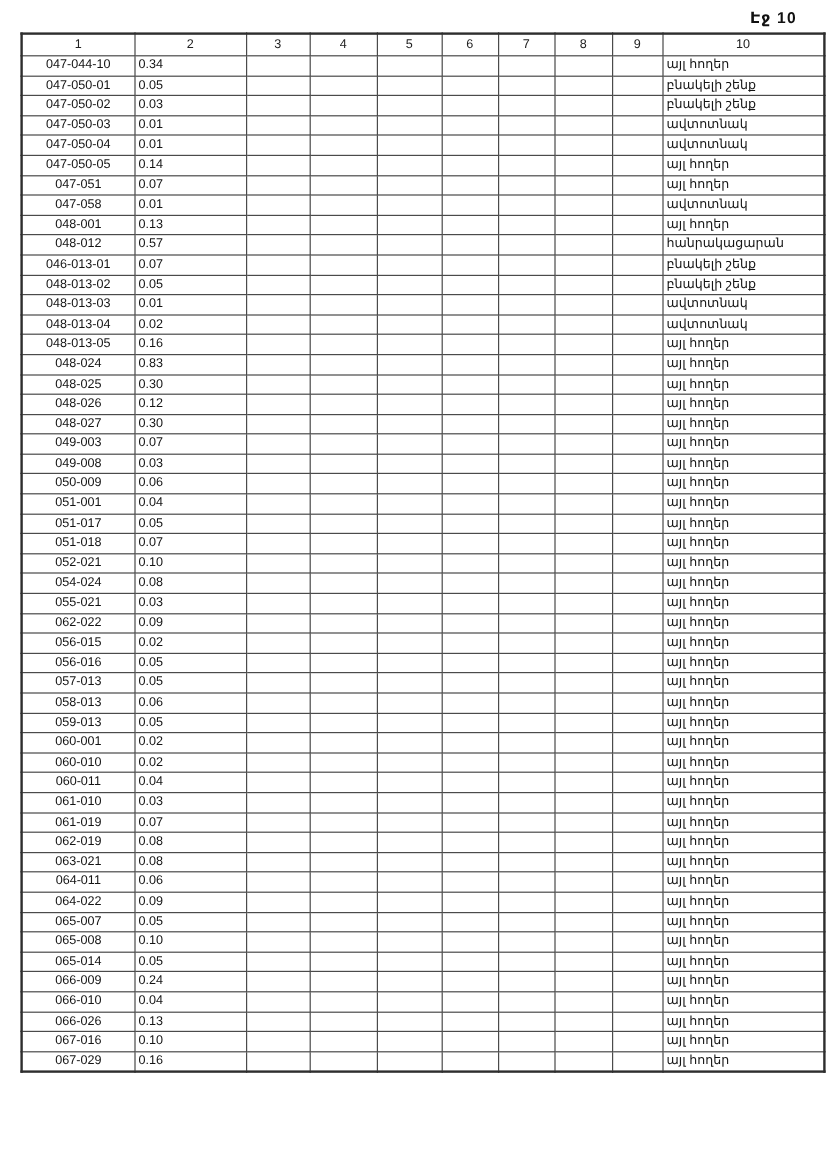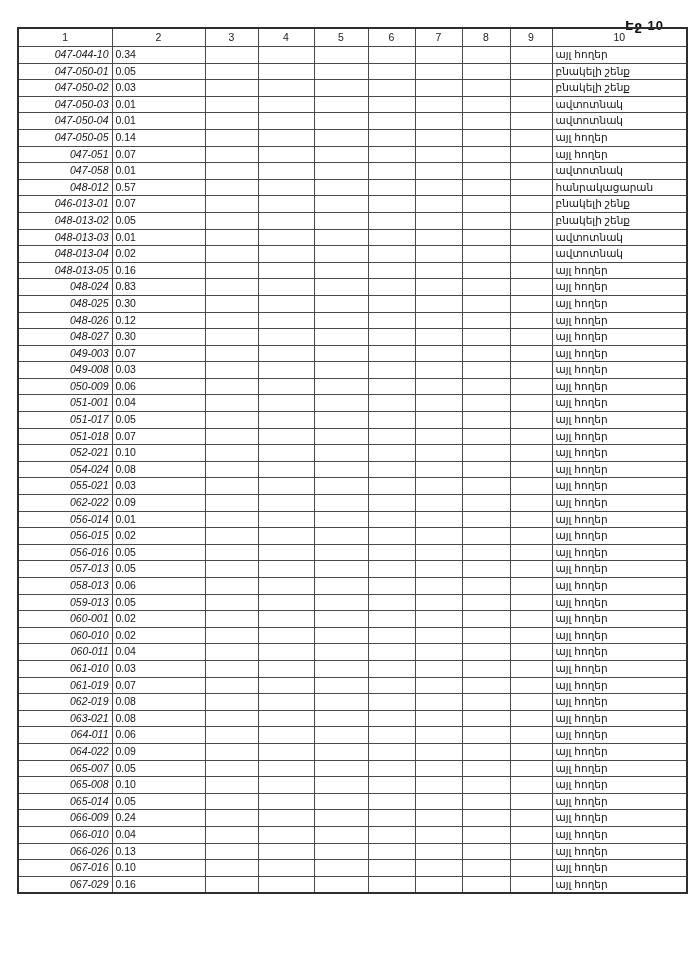--- a/index.html
+++ b/index.html
@@ -10,21 +10,21 @@
   body {
     width: 694px;
     height: 968px;
     position: relative;
     font-family: "Liberation Sans", "DejaVu Sans", sans-serif;
     color: #1b1b1b;
     overflow: hidden;
   }
   .page-label {
     position: absolute;
-    top: 18px;
+    top: 7px;
     right: 30px;
     font-size: 13px;
     font-weight: bold;
     letter-spacing: 1px;
     color: #111;
   }
   table.scan-table {
     position: absolute;
     left: 17px;
     top: 27px;
@@ -44,21 +44,21 @@
     overflow: hidden;
     white-space: nowrap;
     vertical-align: middle;
   }
   table.scan-table th {
     text-align: center;
     height: 17px;
     line-height: 17px;
     color: #222;
   }
-  td.cell-code  { text-align: right;  padding-left: 5px; color: #141414; font-style: italic; }
+  td.cell-code  { text-align: center;  padding-left: 5px; color: #141414; }
   td.cell-value { color: #141414; }
   td.cell-empty { }
   td.cell-category { text-align: left; padding-left: 5px; color: #141414; }
   
   col.c1  { width: 94px; }
   col.c2  { width: 93px; }
   col.c3  { width: 53px; }
   col.c4  { width: 56px; }
   col.c5  { width: 54px; }
   col.c6  { width: 47px; }
@@ -190,20 +190,32 @@
         <td class="cell-empty"></td>
         <td class="cell-empty"></td>
         <td class="cell-empty"></td>
         <td class="cell-empty"></td>
         <td class="cell-empty"></td>
         <td class="cell-empty"></td>
         <td class="cell-empty"></td>
         <td class="cell-category">ավտոտնակ</td>
       </tr>
       <tr>
+        <td class="cell-code">048-001</td>
+        <td class="cell-value">0.13</td>
+        <td class="cell-empty"></td>
+        <td class="cell-empty"></td>
+        <td class="cell-empty"></td>
+        <td class="cell-empty"></td>
+        <td class="cell-empty"></td>
+        <td class="cell-empty"></td>
+        <td class="cell-empty"></td>
+        <td class="cell-category">այլ հողեր</td>
+      </tr>
+      <tr>
         <td class="cell-code">048-012</td>
         <td class="cell-value">0.57</td>
         <td class="cell-empty"></td>
         <td class="cell-empty"></td>
         <td class="cell-empty"></td>
         <td class="cell-empty"></td>
         <td class="cell-empty"></td>
         <td class="cell-empty"></td>
         <td class="cell-empty"></td>
         <td class="cell-category">հանրակացարան</td>
@@ -420,32 +432,20 @@
         <td class="cell-empty"></td>
         <td class="cell-empty"></td>
         <td class="cell-empty"></td>
         <td class="cell-empty"></td>
         <td class="cell-empty"></td>
         <td class="cell-category">այլ հողեր</td>
       </tr>
       <tr>
         <td class="cell-code">062-022</td>
         <td class="cell-value">0.09</td>
-        <td class="cell-empty"></td>
-        <td class="cell-empty"></td>
-        <td class="cell-empty"></td>
-        <td class="cell-empty"></td>
-        <td class="cell-empty"></td>
-        <td class="cell-empty"></td>
-        <td class="cell-empty"></td>
-        <td class="cell-category">այլ հողեր</td>
-      </tr>
-      <tr>
-        <td class="cell-code">056-014</td>
-        <td class="cell-value">0.01</td>
         <td class="cell-empty"></td>
         <td class="cell-empty"></td>
         <td class="cell-empty"></td>
         <td class="cell-empty"></td>
         <td class="cell-empty"></td>
         <td class="cell-empty"></td>
         <td class="cell-empty"></td>
         <td class="cell-category">այլ հողեր</td>
       </tr>
       <tr>

